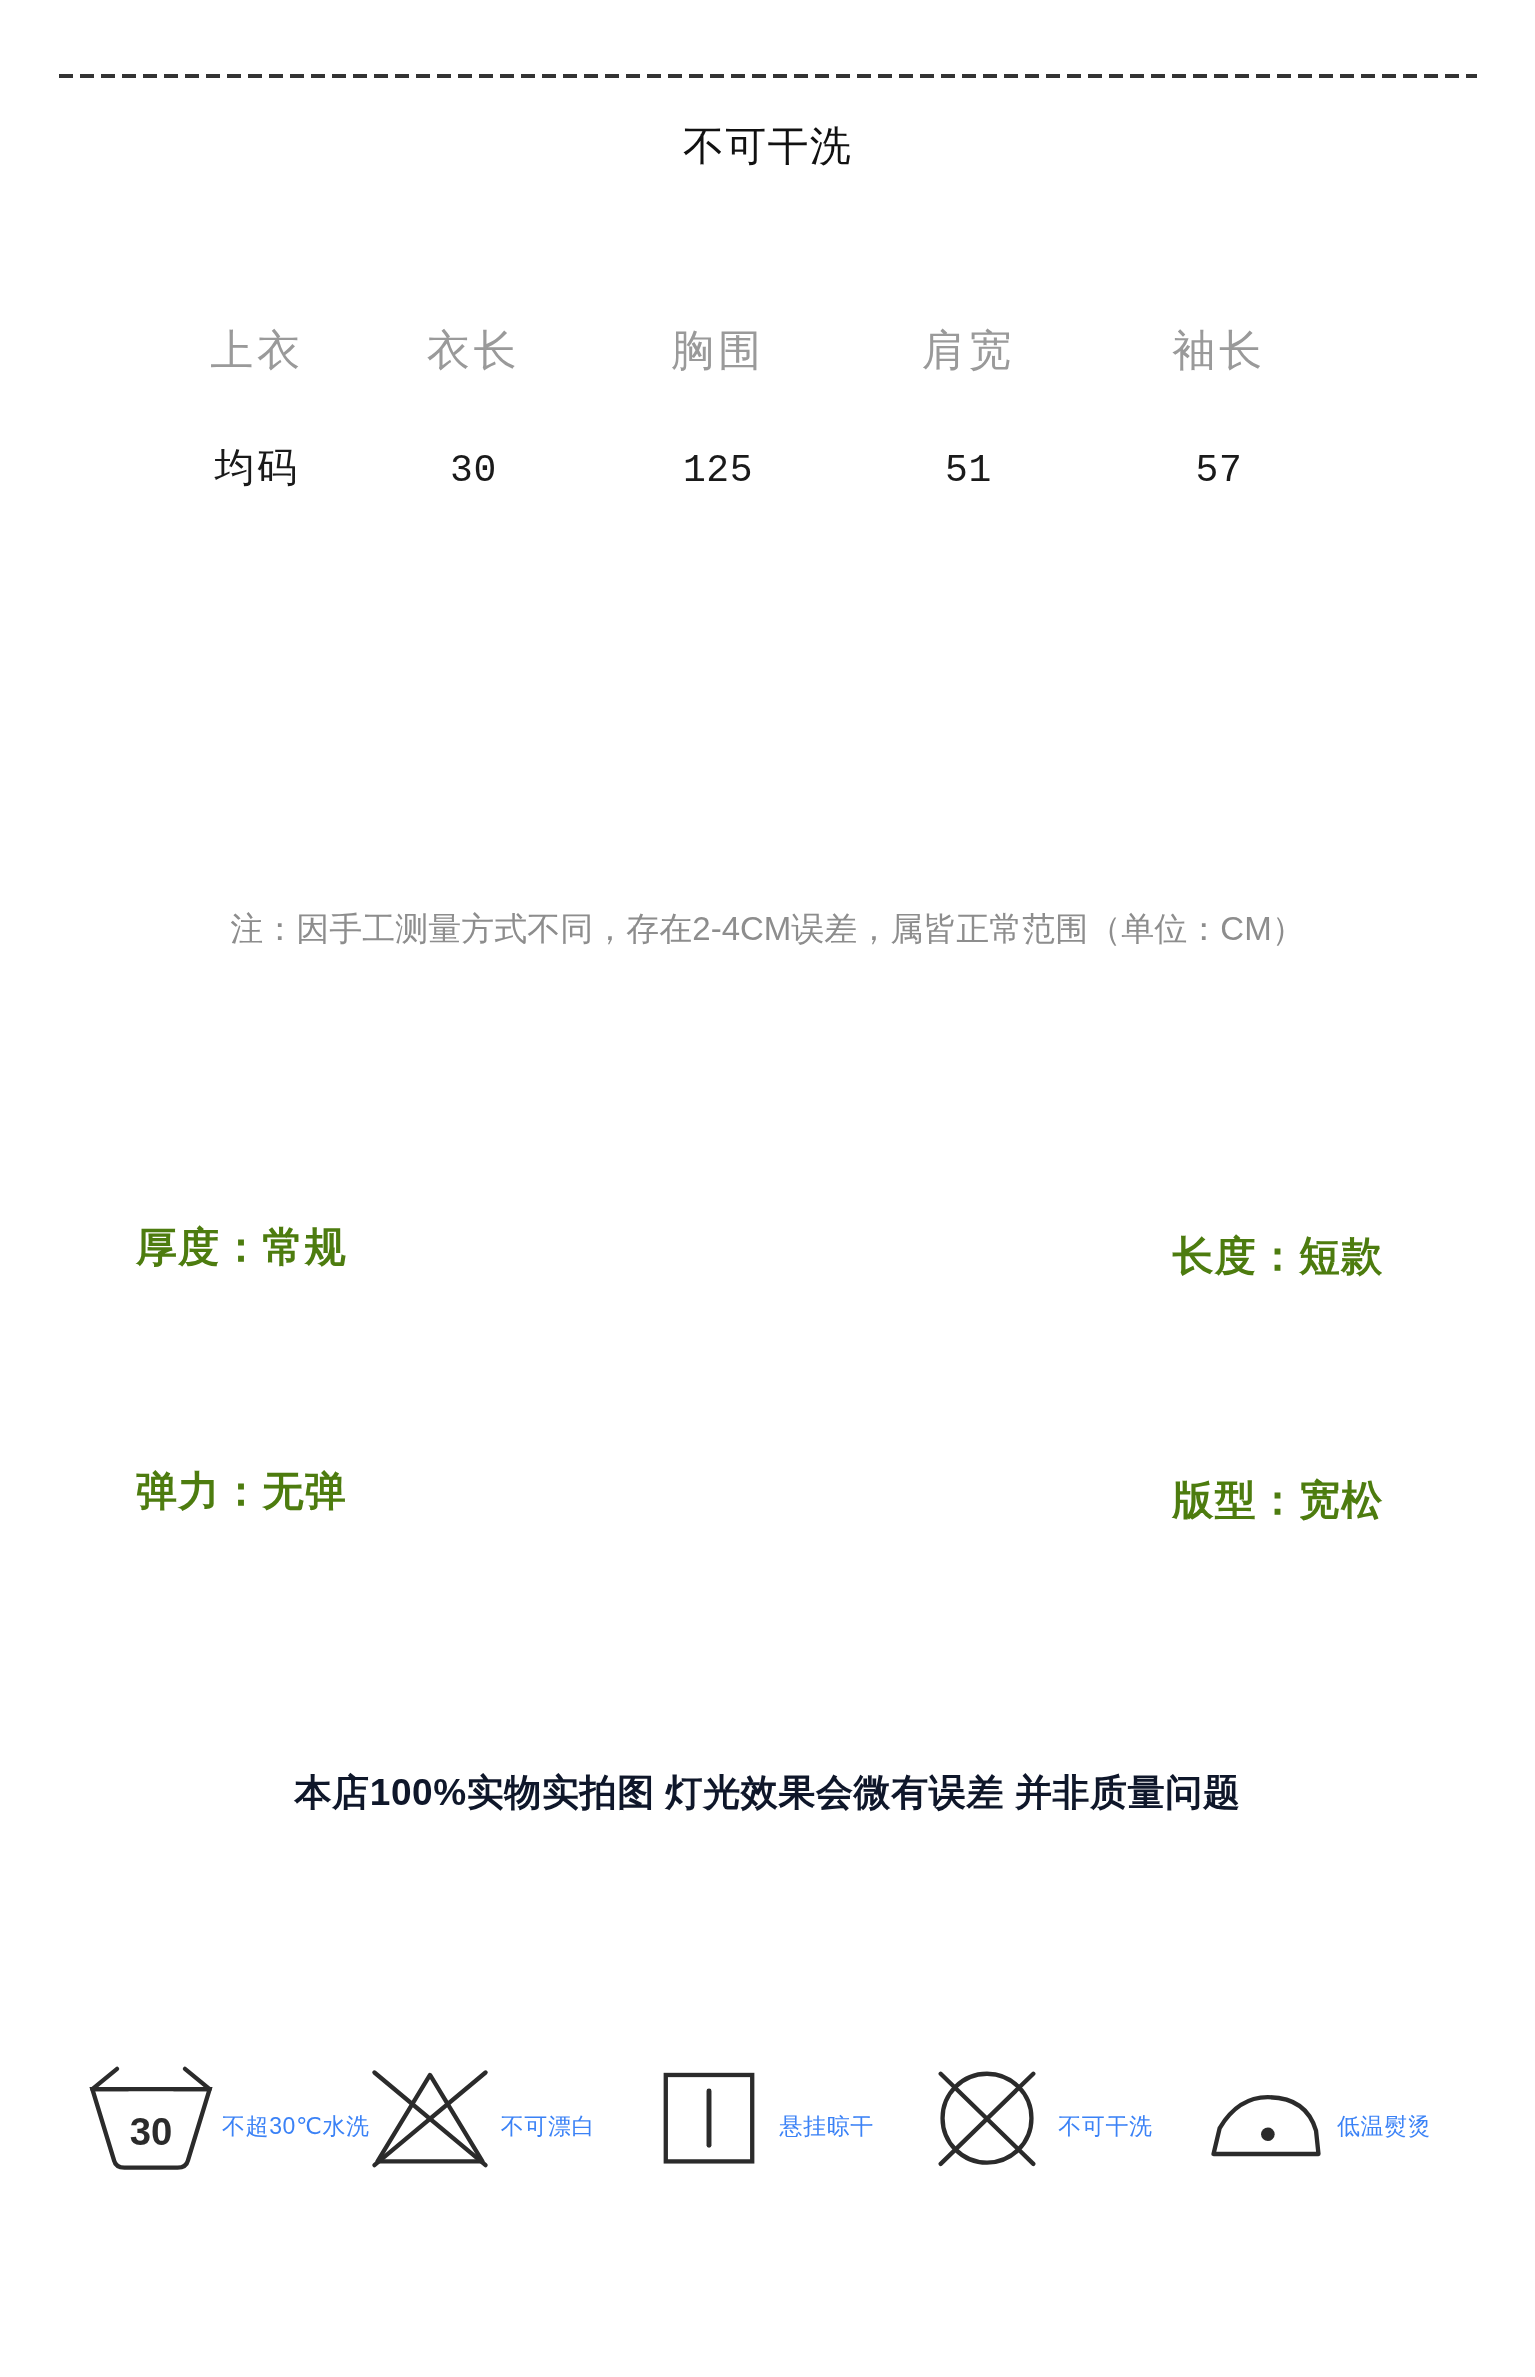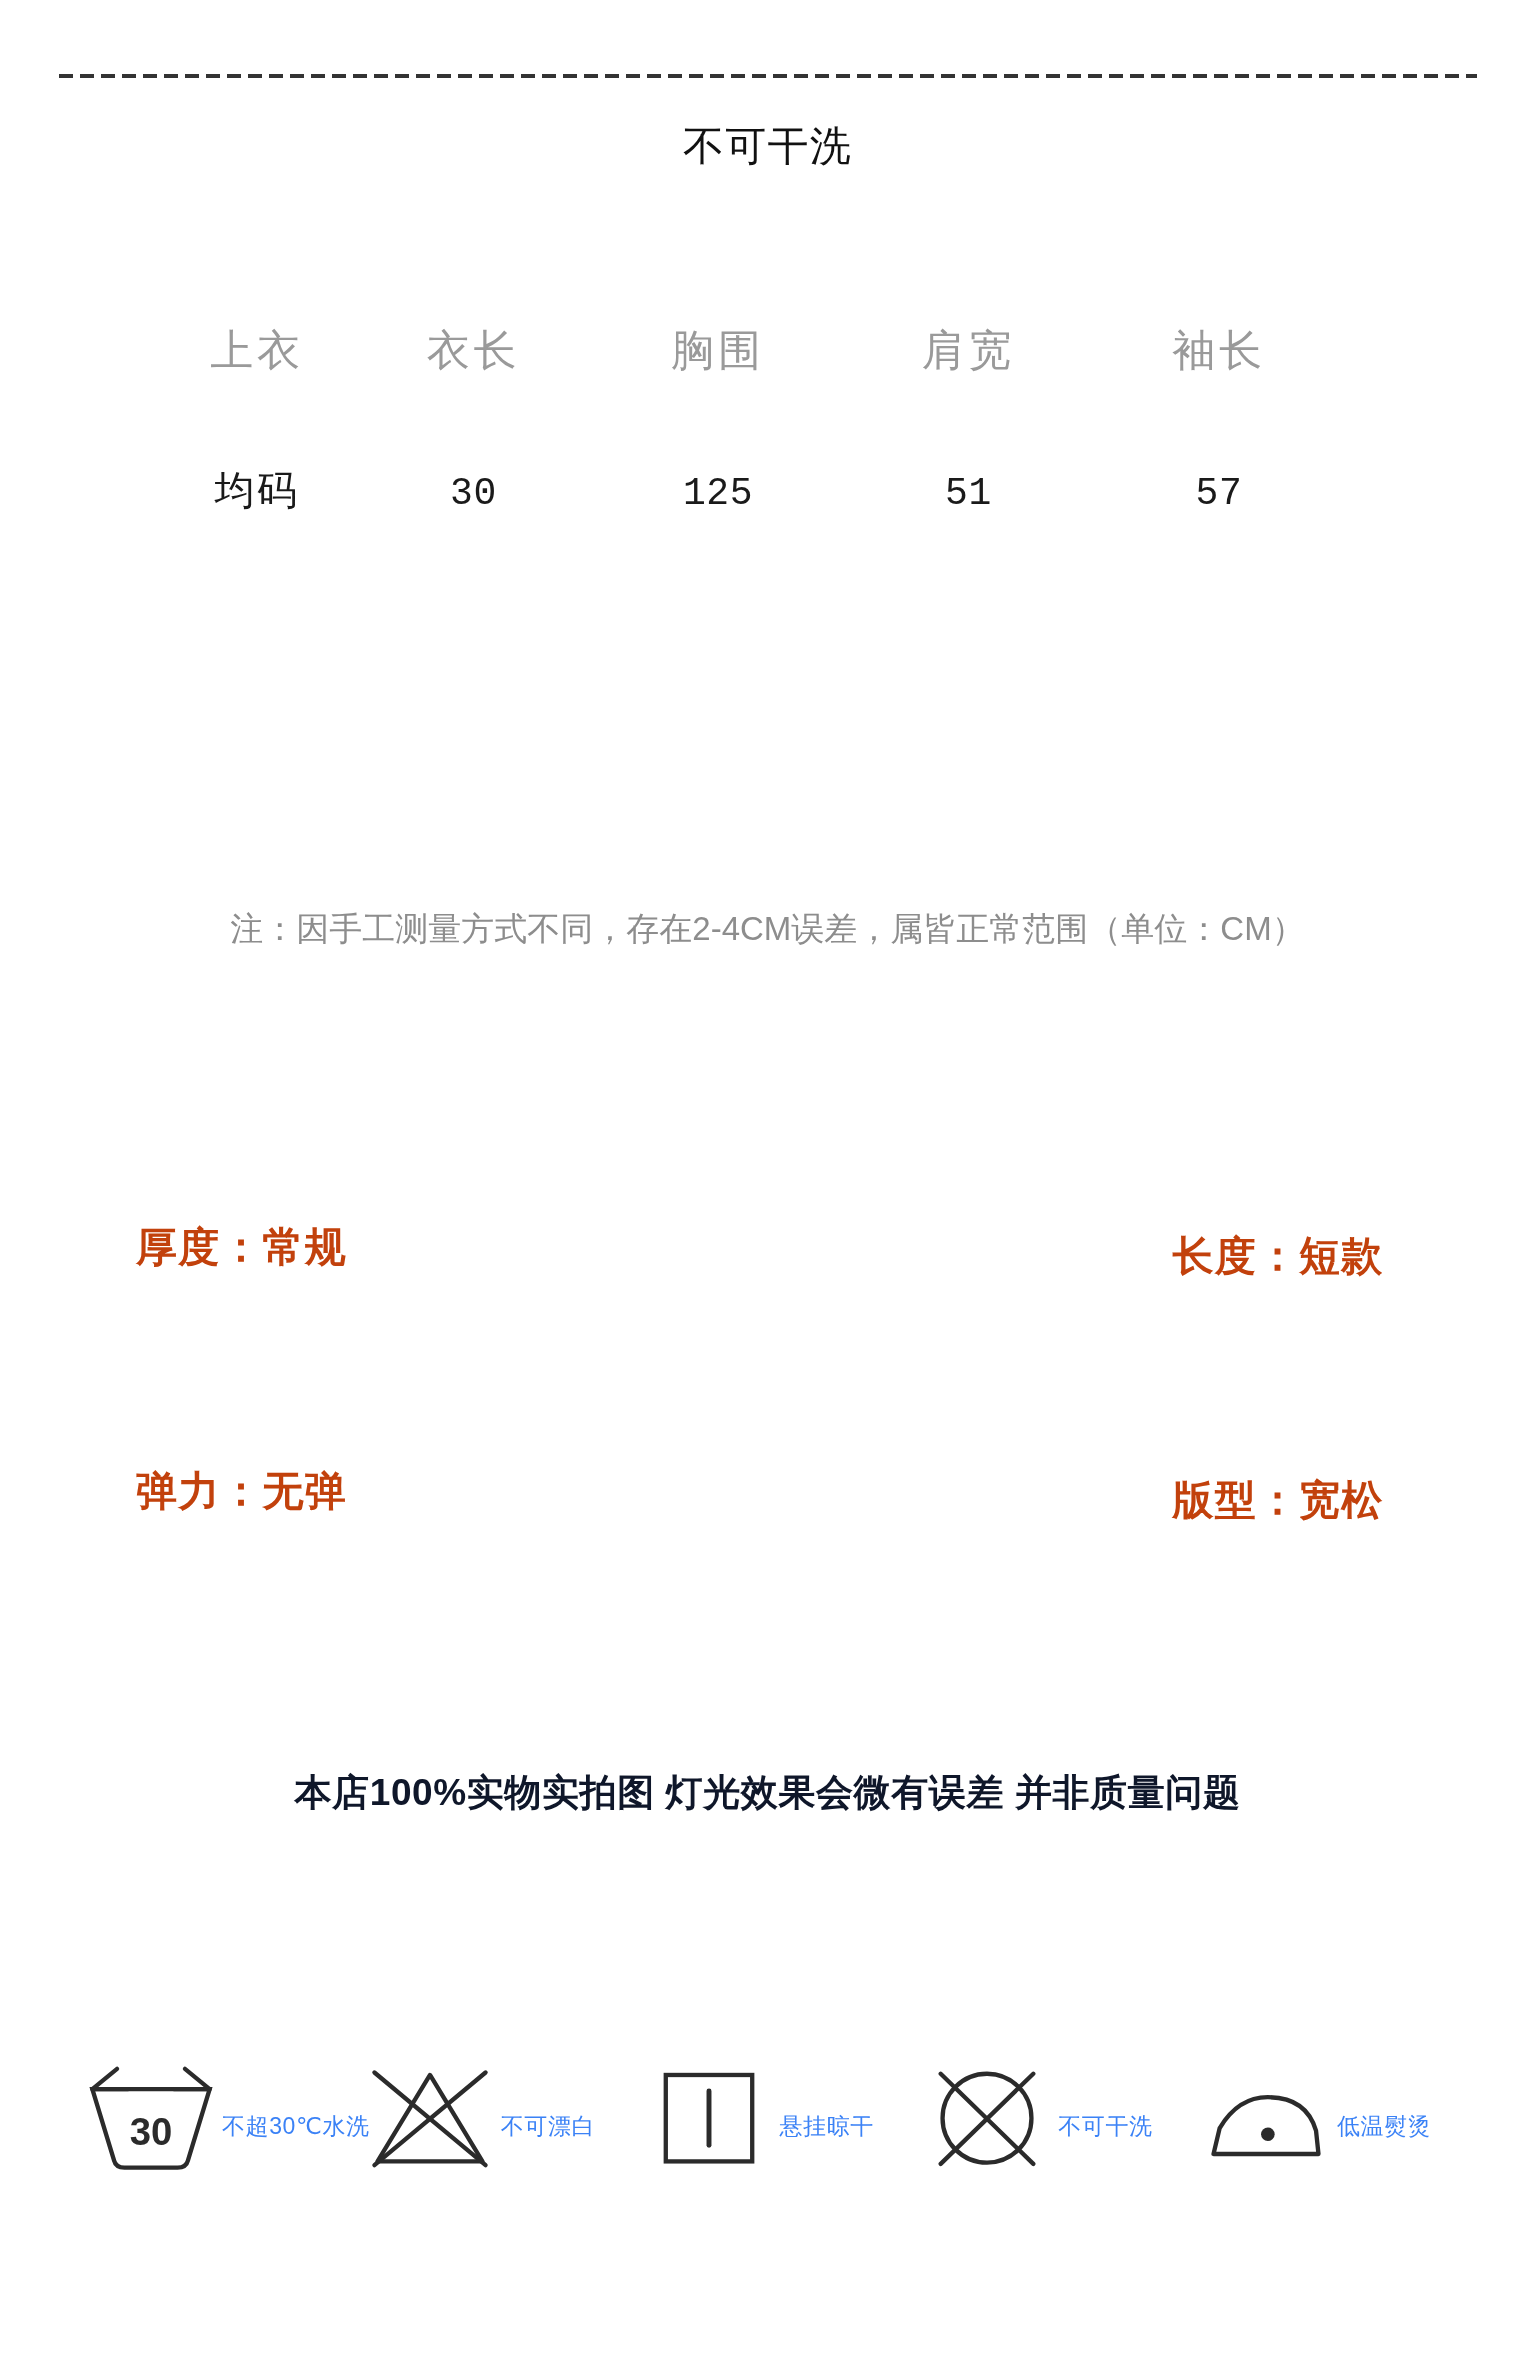--- a/index.html
+++ b/index.html
@@ -76,21 +76,21 @@
   .size-row .cell.c2 { width: 260px; }
   .size-row .cell.c3 { width: 241px; }
   .size-row .cell.c4 { width: 260px; }
 
   .header-row .cell {
     color: #9a9a9a;
     font-size: 43px;
     letter-spacing: 3.7px;
   }
   .data-row {
-    margin-top: 90px;
+    margin-top: 67px;
   }
   .data-row .cell {
     color: #1a1a1a;
     font-size: 38px;
     letter-spacing: 0.6px;
   }
   .data-row .cell.c0 {
     font-size: 40px;
     letter-spacing: 2.5px;
   }
@@ -116,21 +116,21 @@
   }
   .attr-line {
     display: flex;
     justify-content: space-between;
     align-items: center;
   }
   .attr-line + .attr-line {
     margin-top: 170px;
   }
   .attr {
-    color: #c2410c;
+    color: #4d7c0f;
     font-size: 41px;
     font-weight: bold;
     letter-spacing: 1.2px;
     white-space: nowrap;
   }
   .attr.left  { margin-left: 0px; }
   .attr.right { margin-right: 15.5px; margin-top: 19px; }
 
   
   .promo {

